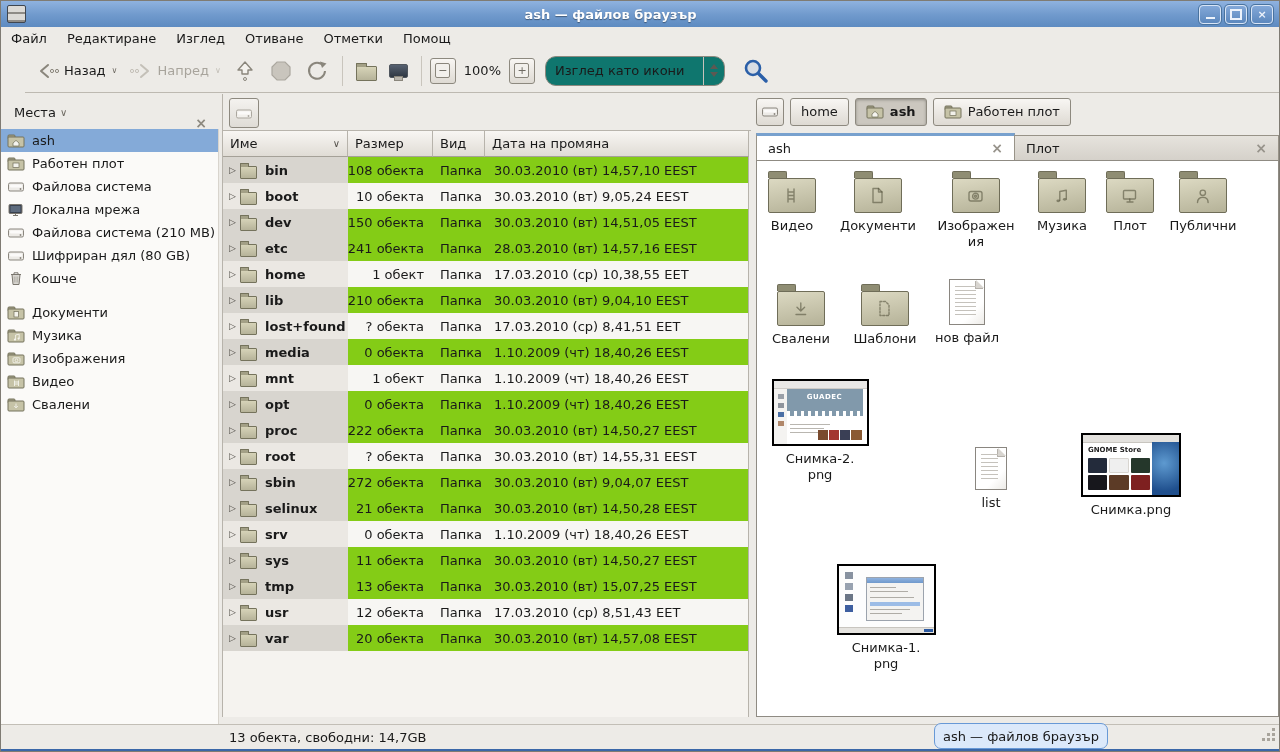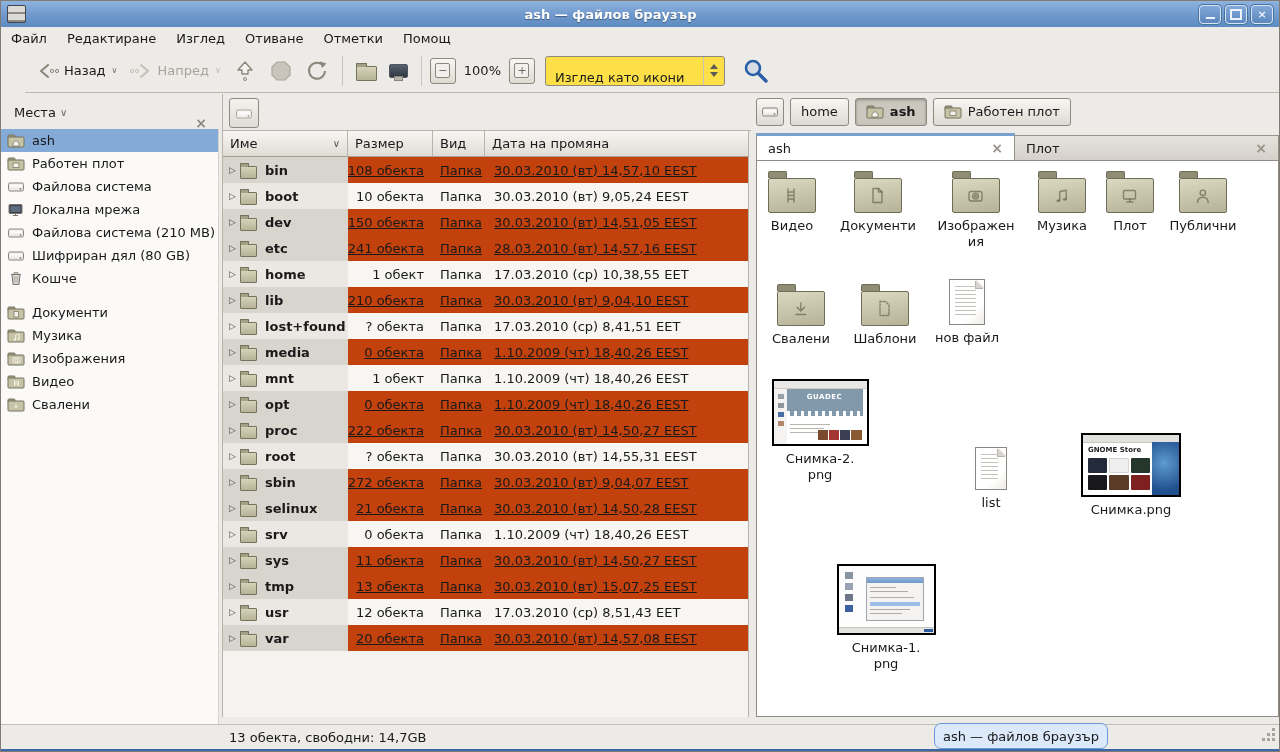--- a/index.html
+++ b/index.html
@@ -25,21 +25,21 @@
     display:flex;align-items:center;padding:0 6px;box-sizing:border-box;gap:2px;margin-left:24px;}
   .tb-btn{display:flex;align-items:center;gap:4px;padding:4px 5px;border-radius:3px;}
   .tb-sep{width:1px;height:30px;background:#C9C5BD;margin:0 6px;}
   .dis{color:#A8A49C;}
   .chev{font-size:8px;color:#6e6a62;margin-left:2px;}
   .chev.dis{color:#C2BEB6;}
   .sq-btn{width:24px;height:24px;border:1px solid #8D897F;border-radius:3px;background:linear-gradient(#F8F6F3,#DEDAD3);
     display:flex;align-items:center;justify-content:center;}
   .zoomglyph{width:13px;height:13px;border:1px solid #8A867C;border-radius:2px;display:flex;align-items:center;justify-content:center;
     font-size:11px;color:#6e6a62;line-height:0;background:#F2F0EC;}
-  .combo{height:28px;width:178px;border:1px solid #8D897F;border-radius:3px;background:#fde047;display:flex;align-items:flex-end;margin-left:8px;}
+  .combo{height:28px;width:178px;border:1px solid #8D897F;border-radius:11px;background:#0f766e;display:flex;align-items:center;margin-left:8px;}
   .combo .clabel{flex:1;padding-left:9px;}
   .combo .spin{width:20px;height:100%;border-left:1px solid #C6C2BA;display:flex;flex-direction:column;align-items:center;justify-content:center;gap:3px;}
   .tri-up{width:0;height:0;border-left:4px solid transparent;border-right:4px solid transparent;border-bottom:5px solid #5c5953;}
   .tri-dn{width:0;height:0;border-left:4px solid transparent;border-right:4px solid transparent;border-top:5px solid #5c5953;}
   .pc{width:17px;height:12px;border:1px solid #50565E;border-radius:2px;background:linear-gradient(#566171,#2F3742);position:relative;}
   .pc::after{content:"";position:absolute;left:4px;bottom:-4px;width:7px;height:3px;background:#B9B5AD;border:1px solid #8A867C;}
   
   .fold-s{width:15px;height:11px;background:linear-gradient(#D6D3B8,#B6B399);border:1px solid #75735C;border-radius:1px;position:relative;margin-top:4px;flex:none;}
   .fold-s::before{content:"";position:absolute;top:-4px;left:-1px;width:7px;height:3px;background:#A3A086;border:1px solid #75735C;border-bottom:none;border-radius:1px 1px 0 0;}
   .fold-t{width:19px;height:13px;margin-top:5px;}
@@ -63,21 +63,21 @@
   .c1{width:125px;}.c2{width:85px;}.c3{width:52px;}.c4{flex:1;}
   .sortglyph{margin-left:auto;font-size:10px;color:#55524C;}
   .tree-body{position:absolute;left:222px;top:156px;width:526px;height:560px;background:#F5F3EF;border-right:1px solid #B7B3AB;box-sizing:border-box;overflow:hidden;}
   .mp-lborder{position:absolute;left:221px;top:93px;width:1px;height:623px;background:#B7B3AB;}
   .tr{height:26px;display:flex;}
   .td{box-sizing:border-box;display:flex;align-items:center;white-space:nowrap;overflow:hidden;}
   .td-size{justify-content:flex-end;padding-right:9px;}
   .td-type{padding-left:7px;}
   .td-date{padding-left:9px;}
   .rA .td-name{background:#D8D5CF;}
-  .rA .td-size,.rA .td-type,.rA .td-date{background:#c2410c;text-decoration:underline;}
+  .rA .td-size,.rA .td-type,.rA .td-date{background:#84cc16;}
   .rB .td-name{background:#EBE8E3;}
   .rB .td-size,.rB .td-type,.rB .td-date{background:#F7F6F3;}
   .exp{flex:0 0 15px;text-align:center;font-size:9px;color:#4E4B45;margin-left:2px;}
   .nm{margin-left:8px;font-weight:bold;}
   
   .pathbar{position:absolute;left:755px;top:96px;height:29px;display:flex;gap:6px;align-items:center;}
   .pb-btn{height:28px;box-sizing:border-box;border:1px solid #8D897F;border-radius:3px;
     background:linear-gradient(#F8F6F3,#DEDAD3);display:flex;align-items:center;padding:0 10px;gap:6px;white-space:nowrap;}
   .pb-btn.sm{width:28px;padding:0;justify-content:center;}
   .pb-btn.active{background:#CBC7BF;box-shadow:inset 0 1px 3px rgba(0,0,0,.3);font-weight:bold;}

